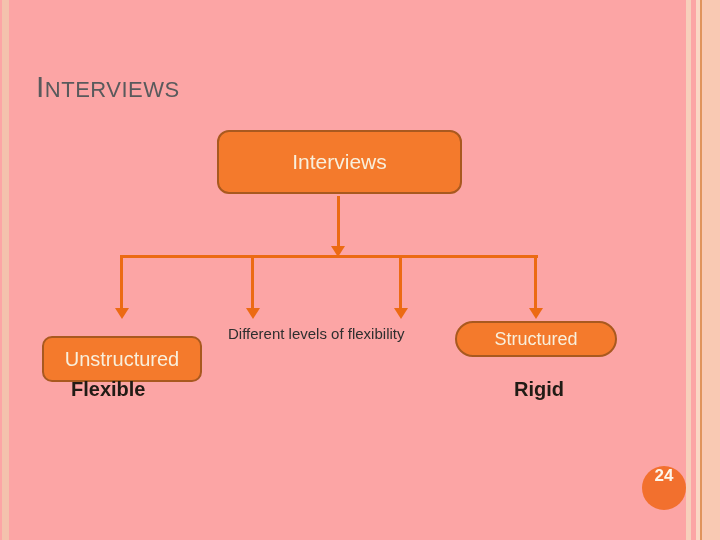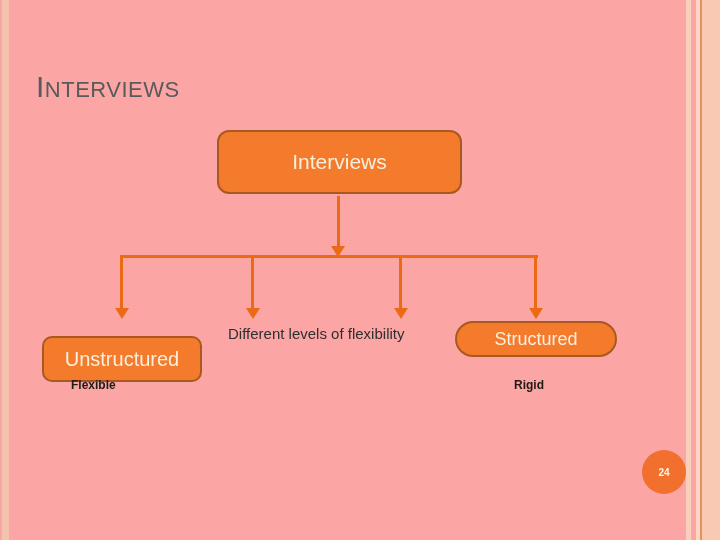--- a/index.html
+++ b/index.html
@@ -64,32 +64,32 @@
   .ah-d3{left:394px;top:308px;}
   .ah-d4{left:529px;top:308px;}
 
   
   .center-label{
     position:absolute;left:228px;top:325px;width:200px;
     font-size:15px;color:#2f2f2f;text-align:left;white-space:nowrap;
   }
   .caption{
     position:absolute;top:378px;
-    font-size:12px;font-weight:bold;color:#211b15;white-space:nowrap;
+    font-size:20px;font-weight:bold;color:#211b15;white-space:nowrap;
   }
   .caption-left{left:71px;}
   .caption-right{left:514px;text-align:right;}
 
   
   .page-circle{
-    position:absolute;left:642px;top:450px;width:44px;height:44px;
+    position:absolute;left:642px;top:466px;width:44px;height:44px;
     border-radius:50%;
     background:var(--page-circle,#f2702e);
-    color:#fdf6ea;font-size:10px;font-weight:bold;
-    display:flex;align-items:center;justify-content:center;
+    color:#fdf6ea;font-size:17px;font-weight:bold;
+    display:flex;align-items:flex-start;justify-content:center;
     z-index:2;
   }
 </style>
 </head>
 <body>
 
 <div class="slide">
 
   <div class="stripe stripe-left"></div>
   <div class="stripe stripe-r1"></div>

